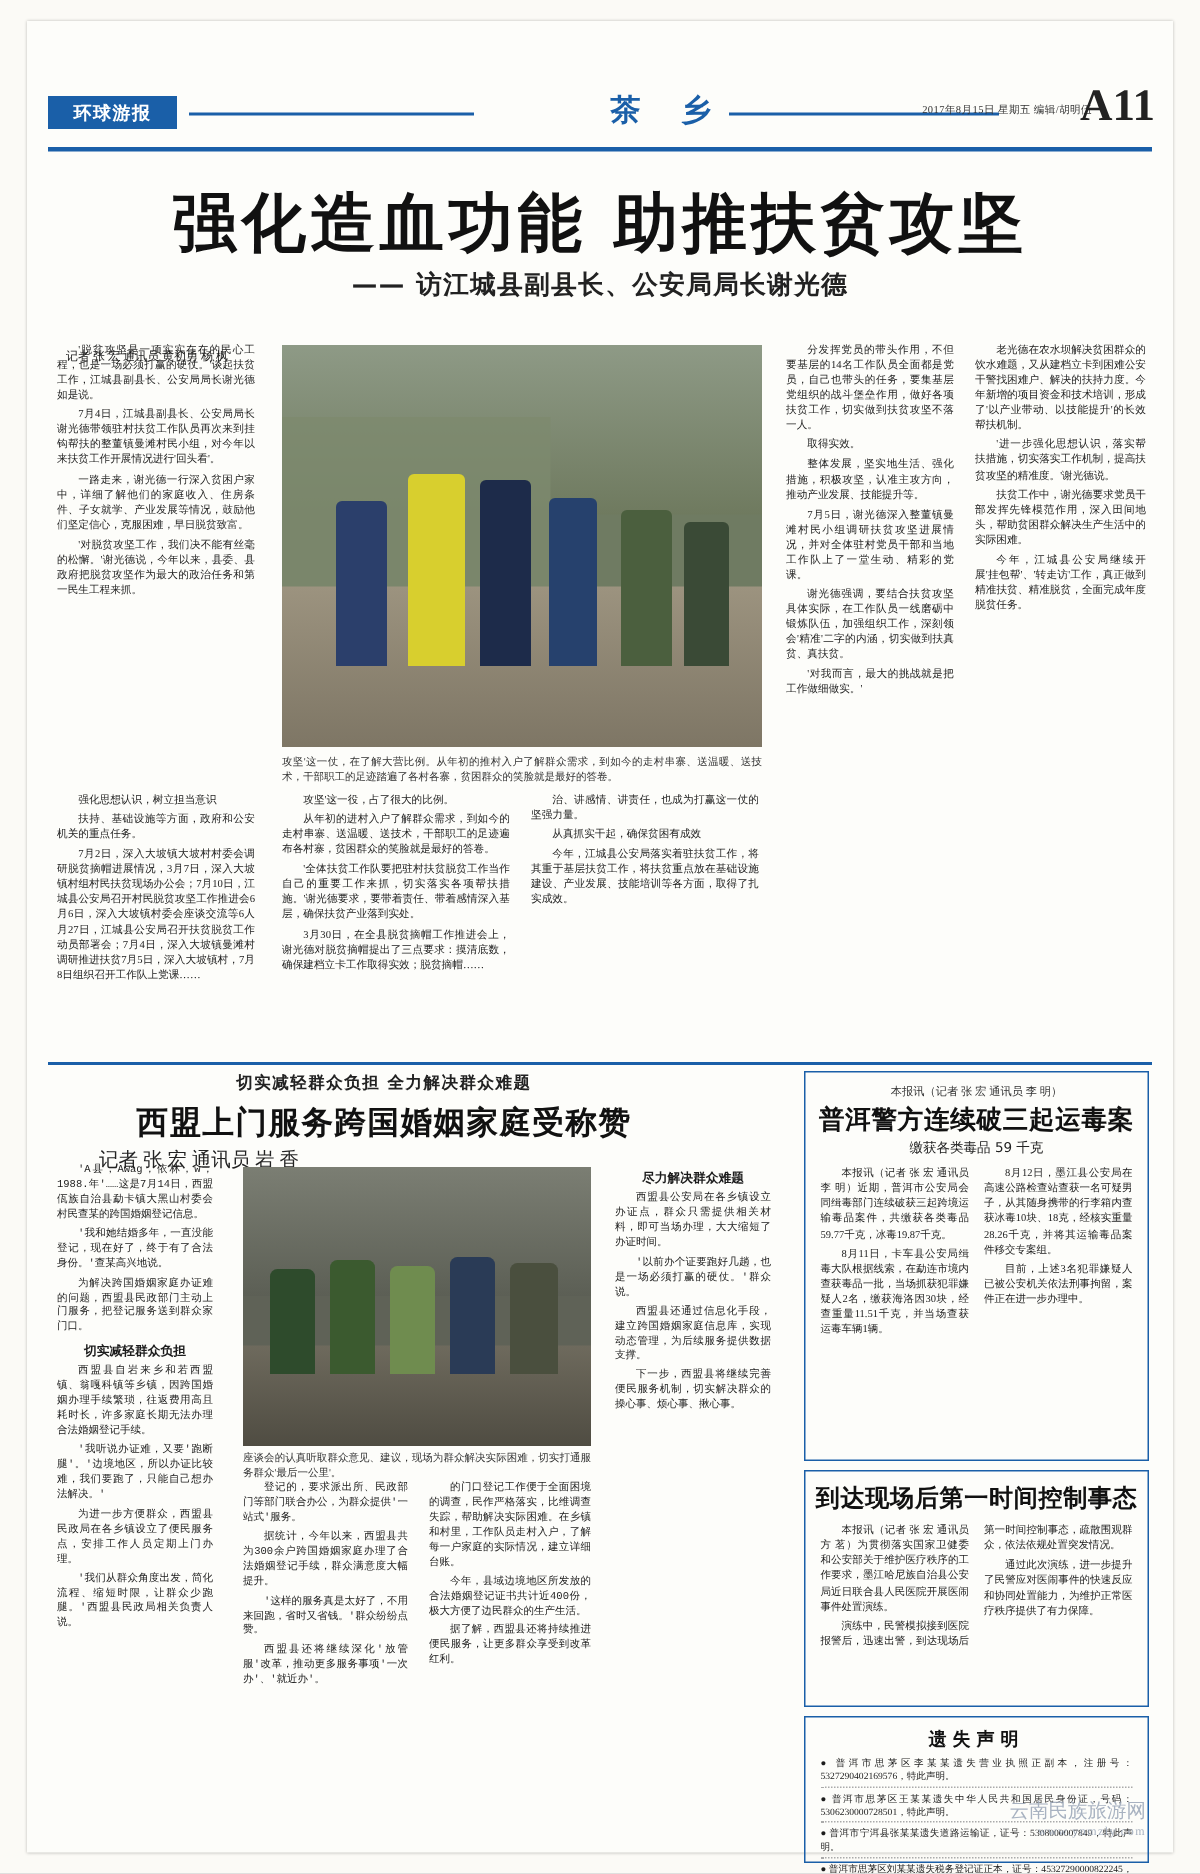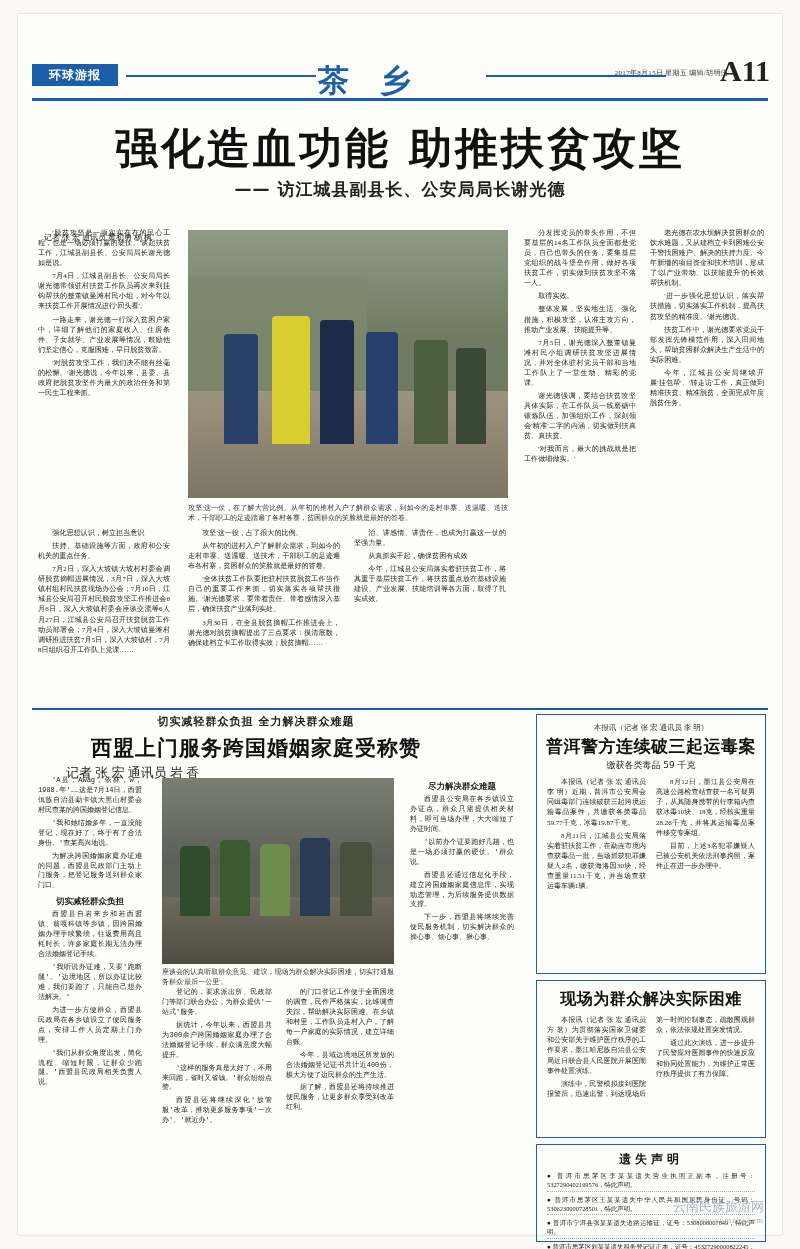--- a/index.html
+++ b/index.html
@@ -5,21 +5,21 @@
   html,body{margin:0;padding:0;background:#c9c9c9;}
   body{font-family:"Liberation Serif", serif;}
   .page{width:800px;height:1249px;position:relative;background:#fbfaf6;overflow:hidden;}
   .sheet{position:absolute;left:18px;top:14px;width:764px;height:1221px;background:#fdfdfa;box-shadow:0 0 2px rgba(0,0,0,.25);}
   
   .masthead{position:absolute;left:0;top:46px;width:764px;height:34px;}
   .mh-logo{position:absolute;left:14px;top:4px;width:86px;height:22px;background:#1a5fa8;color:#fff;font-size:12px;font-weight:bold;letter-spacing:1px;text-align:center;line-height:22px;font-family:"DejaVu Sans", sans-serif;}
   .mh-rule{position:absolute;top:15px;height:2px;background:#1a5fa8;}
   .mh-rule.l{left:108px;width:190px;}
   .mh-rule.r{left:468px;width:180px;}
-  .mh-title{position:absolute;left:300px;top:0;width:166px;text-align:left;font-size:31px;font-weight:bold;color:#1a5fa8;letter-spacing:10px;font-family:"DejaVu Sans", sans-serif;}
+  .mh-title{position:absolute;left:300px;top:0;width:166px;text-align:right;font-size:20px;font-weight:bold;color:#1a5fa8;letter-spacing:10px;font-family:"DejaVu Sans", sans-serif;}
   .mh-date{position:absolute;left:560px;top:8px;width:150px;text-align:right;font-size:7px;color:#333;letter-spacing:.3px;}
   .mh-page{position:absolute;right:12px;top:-6px;font-size:30px;font-weight:bold;color:#222;font-family:"Liberation Serif", serif;}
   .hr-thick{position:absolute;left:14px;top:84px;width:736px;height:3px;background:#1a5fa8;}
   
   .headline{position:absolute;left:0;top:106px;width:764px;text-align:center;font-size:43px;font-weight:bold;letter-spacing:3px;color:#111;font-family:"DejaVu Sans", sans-serif;}
   .subhead{position:absolute;left:0;top:164px;width:764px;text-align:center;font-size:17px;font-weight:bold;color:#222;letter-spacing:1px;font-family:"DejaVu Sans", sans-serif;}
   .byline{position:absolute;left:26px;top:218px;font-size:8px;color:#222;}
   
   .maincols{position:absolute;left:20px;top:214px;width:726px;height:470px;}
   .col{position:absolute;top:0;width:132px;font-size:7.1px;line-height:1.42;color:#1c1c1c;text-align:justify;}
@@ -192,28 +192,28 @@
         <p>下一步，西盟县将继续完善便民服务机制，切实解决群众的操心事、烦心事、揪心事。</p>
       </div>
     </div>
 
     <div class="boxfr b1">
       <div class="bx-kick">本报讯（记者 张 宏 通讯员 李 明）</div>
       <div class="bx-title">普洱警方连续破三起运毒案</div>
       <div class="bx-sub">缴获各类毒品 59 千克</div>
       <div class="bx-body">
         <p>本报讯（记者 张 宏 通讯员 李 明）近期，普洱市公安局会同缉毒部门连续破获三起跨境运输毒品案件，共缴获各类毒品59.77千克，冰毒19.87千克。</p>
-        <p>8月11日，江城县公安局落实着驻扶贫工作，在勐连市境内查获毒品一批，当场抓获犯罪嫌疑人2名，缴获海洛因30块，经查重量11.51千克，并当场查获运毒车辆1辆。</p>
+        <p>8月11日，卡车县公安局缉毒大队根据线索，在勐连市境内查获毒品一批，当场抓获犯罪嫌疑人2名，缴获海洛因30块，经查重量11.51千克，并当场查获运毒车辆1辆。</p>
         <p>8月12日，墨江县公安局在高速公路检查站查获一名可疑男子，从其随身携带的行李箱内查获冰毒10块、18克，经核实重量28.26千克，并将其运输毒品案件移交专案组。</p>
         <p>目前，上述3名犯罪嫌疑人已被公安机关依法刑事拘留，案件正在进一步办理中。</p>
       </div>
     </div>
 
     <div class="boxfr b2">
-      <div class="bx-title">现场为群众解决实际困难</div>
+      <div class="bx-title">到达现场后第一时间控制事态</div>
       <div class="bx-body">
         <p>本报讯（记者 张 宏 通讯员 方 茗）为贯彻落实国家卫健委和公安部关于维护医疗秩序的工作要求，墨江哈尼族自治县公安局近日联合县人民医院开展医闹事件处置演练。</p>
         <p>演练中，民警模拟接到医院报警后，迅速出警，到达现场后第一时间控制事态，疏散围观群众，依法依规处置突发情况。</p>
         <p>通过此次演练，进一步提升了民警应对医闹事件的快速反应和协同处置能力，为维护正常医疗秩序提供了有力保障。</p>
       </div>
     </div>
 
     <div class="boxfr b3">
       <div class="bx-title">遗失声明</div>
       <div class="bx-body">

